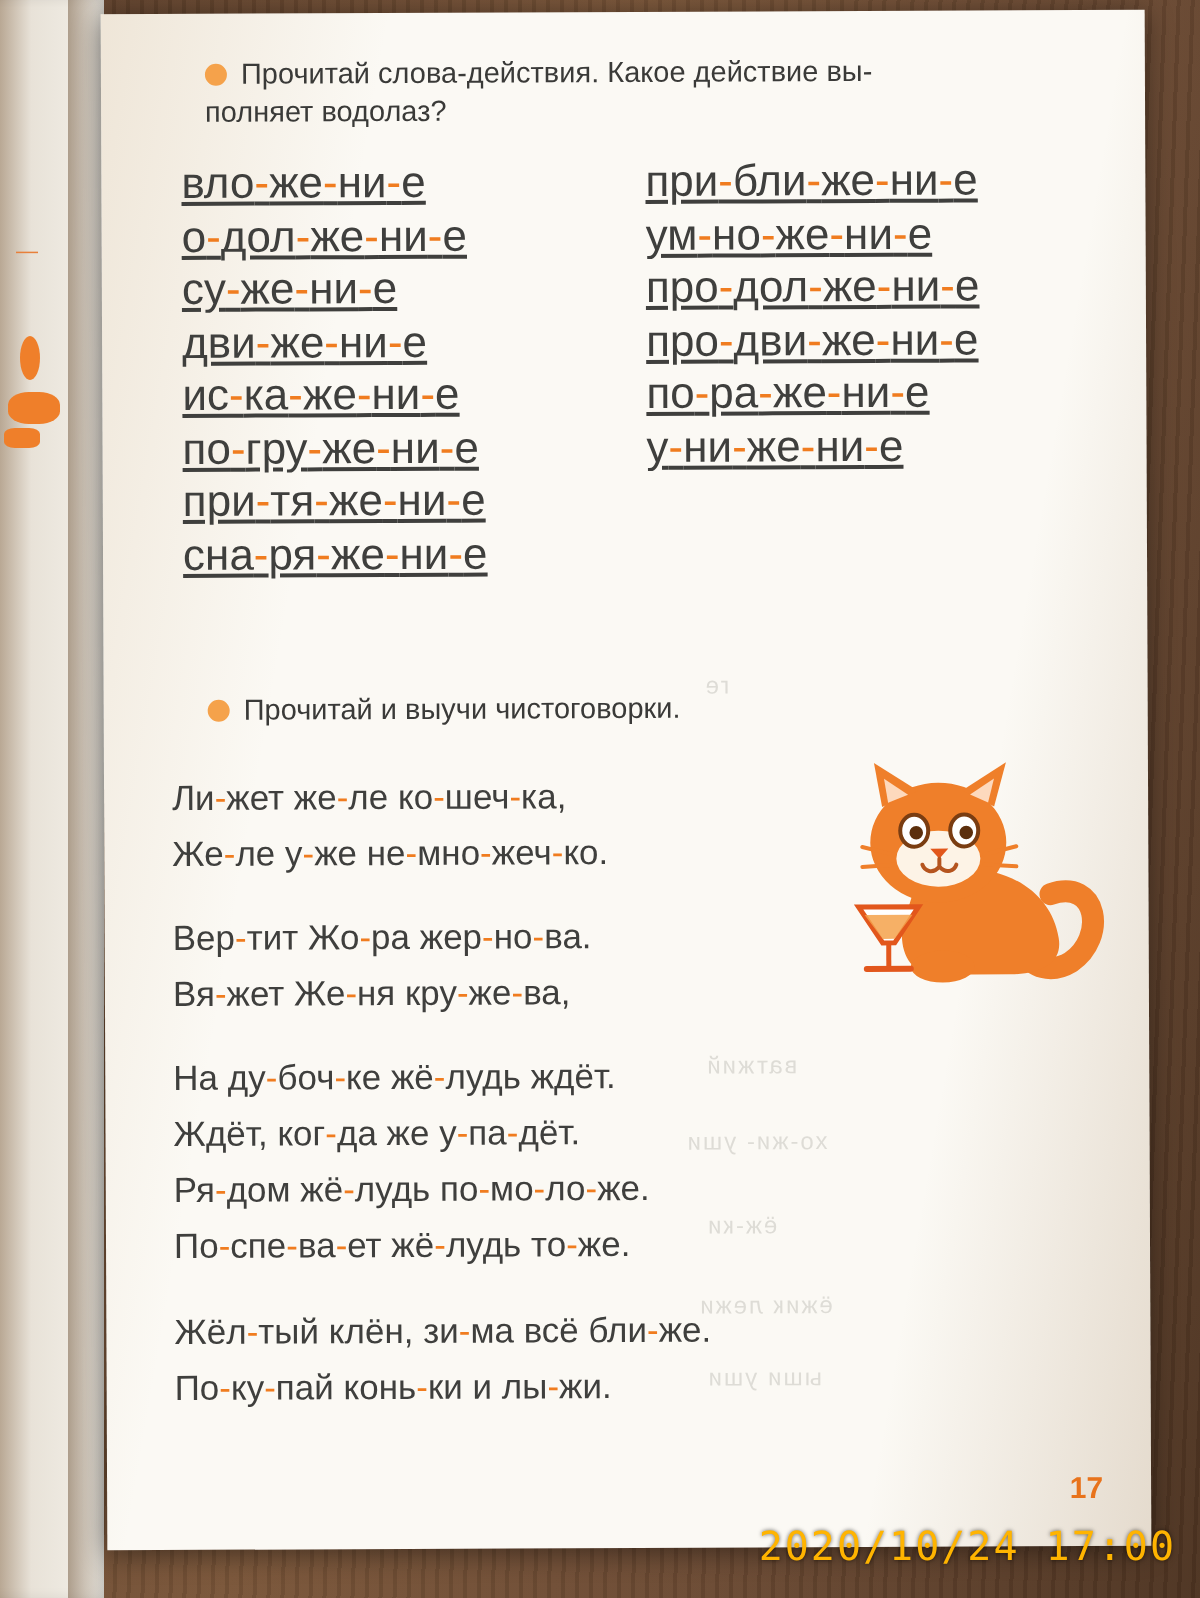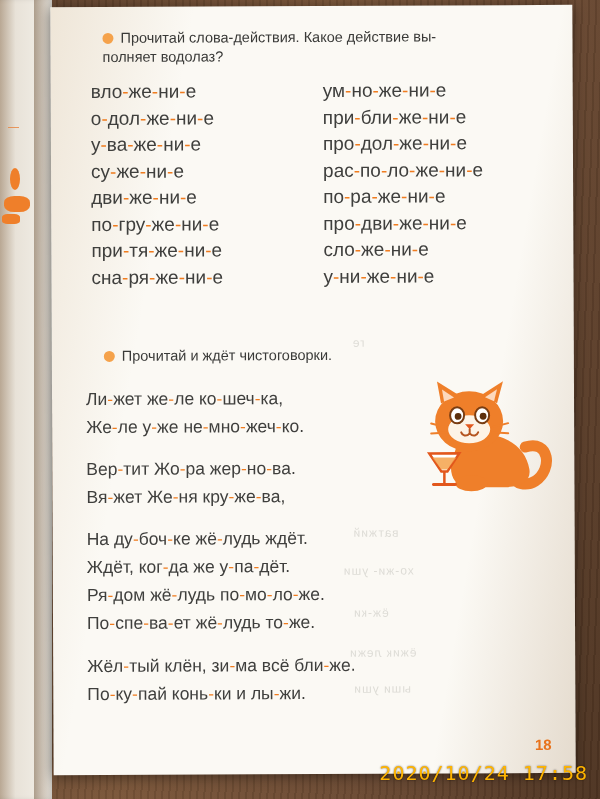--- a/index.html
+++ b/index.html
@@ -52,21 +52,21 @@
 
   .bullet{
     display:inline-block;width:11px;height:11px;border-radius:50%;
     background:#f5a24b;margin-right:7px;vertical-align:-1px;
   }
   .task{
     position:absolute;color:#3a3a38;font-size:14.5px;line-height:19px;
   }
   .task .txt{display:inline;}
   .colword{
-    color:#3f3f3d;font-size:19px;line-height:26.5px;white-space:nowrap;
+    color:#3f3f3d;font-size:22px;line-height:26.5px;white-space:nowrap;text-decoration:underline;
   }
   .colwrap{position:absolute;}
   .chant{
     position:absolute;color:#3f3f3d;font-size:17.5px;line-height:28px;
     white-space:nowrap;
   }
   .pageno{
     position:absolute;right:24px;bottom:20px;color:#e8731c;
     font-size:15px;font-weight:bold;
   }
@@ -109,41 +109,39 @@
     <div class="content">
 
       <div class="task" style="left:52px;top:22px;width:450px;">
         <span class="bullet"></span><span class="txt">Прочитай слова-действия. Какое действие вы-</span>
         <div style="margin-left:0px;">полняет водолаз?</div>
       </div>
 
       <div class="colwrap" style="left:40px;top:72px;">
         <div class="colword">вло<span style="color:#f07c1f;">-</span>же<span style="color:#f07c1f;">-</span>ни<span style="color:#f07c1f;">-</span>е</div>
         <div class="colword">о<span style="color:#f07c1f;">-</span>дол<span style="color:#f07c1f;">-</span>же<span style="color:#f07c1f;">-</span>ни<span style="color:#f07c1f;">-</span>е</div>
-        <div class="colword">у<span style="color:#f07c1f;">-</span>ва<span style="color:#f07c1f;">-</span>же<span style="color:#f07c1f;">-</span>ни<span style="color:#f07c1f;">-</span>е</div>
         <div class="colword">су<span style="color:#f07c1f;">-</span>же<span style="color:#f07c1f;">-</span>ни<span style="color:#f07c1f;">-</span>е</div>
         <div class="colword">дви<span style="color:#f07c1f;">-</span>же<span style="color:#f07c1f;">-</span>ни<span style="color:#f07c1f;">-</span>е</div>
+        <div class="colword">ис<span style="color:#f07c1f;">-</span>ка<span style="color:#f07c1f;">-</span>же<span style="color:#f07c1f;">-</span>ни<span style="color:#f07c1f;">-</span>е</div>
         <div class="colword">по<span style="color:#f07c1f;">-</span>гру<span style="color:#f07c1f;">-</span>же<span style="color:#f07c1f;">-</span>ни<span style="color:#f07c1f;">-</span>е</div>
         <div class="colword">при<span style="color:#f07c1f;">-</span>тя<span style="color:#f07c1f;">-</span>же<span style="color:#f07c1f;">-</span>ни<span style="color:#f07c1f;">-</span>е</div>
         <div class="colword">сна<span style="color:#f07c1f;">-</span>ря<span style="color:#f07c1f;">-</span>же<span style="color:#f07c1f;">-</span>ни<span style="color:#f07c1f;">-</span>е</div>
       </div>
 
       <div class="colwrap" style="left:272px;top:72px;">
+        <div class="colword">при<span style="color:#f07c1f;">-</span>бли<span style="color:#f07c1f;">-</span>же<span style="color:#f07c1f;">-</span>ни<span style="color:#f07c1f;">-</span>е</div>
         <div class="colword">ум<span style="color:#f07c1f;">-</span>но<span style="color:#f07c1f;">-</span>же<span style="color:#f07c1f;">-</span>ни<span style="color:#f07c1f;">-</span>е</div>
-        <div class="colword">при<span style="color:#f07c1f;">-</span>бли<span style="color:#f07c1f;">-</span>же<span style="color:#f07c1f;">-</span>ни<span style="color:#f07c1f;">-</span>е</div>
         <div class="colword">про<span style="color:#f07c1f;">-</span>дол<span style="color:#f07c1f;">-</span>же<span style="color:#f07c1f;">-</span>ни<span style="color:#f07c1f;">-</span>е</div>
-        <div class="colword">рас<span style="color:#f07c1f;">-</span>по<span style="color:#f07c1f;">-</span>ло<span style="color:#f07c1f;">-</span>же<span style="color:#f07c1f;">-</span>ни<span style="color:#f07c1f;">-</span>е</div>
+        <div class="colword">про<span style="color:#f07c1f;">-</span>дви<span style="color:#f07c1f;">-</span>же<span style="color:#f07c1f;">-</span>ни<span style="color:#f07c1f;">-</span>е</div>
         <div class="colword">по<span style="color:#f07c1f;">-</span>ра<span style="color:#f07c1f;">-</span>же<span style="color:#f07c1f;">-</span>ни<span style="color:#f07c1f;">-</span>е</div>
-        <div class="colword">про<span style="color:#f07c1f;">-</span>дви<span style="color:#f07c1f;">-</span>же<span style="color:#f07c1f;">-</span>ни<span style="color:#f07c1f;">-</span>е</div>
-        <div class="colword">сло<span style="color:#f07c1f;">-</span>же<span style="color:#f07c1f;">-</span>ни<span style="color:#f07c1f;">-</span>е</div>
         <div class="colword">у<span style="color:#f07c1f;">-</span>ни<span style="color:#f07c1f;">-</span>же<span style="color:#f07c1f;">-</span>ни<span style="color:#f07c1f;">-</span>е</div>
       </div>
 
       <div class="task" style="left:52px;top:340px;width:420px;">
-        <span class="bullet"></span><span class="txt">Прочитай и ждёт чистоговорки.</span>
+        <span class="bullet"></span><span class="txt">Прочитай и выучи чистоговорки.</span>
       </div>
 
       <div class="chant" style="left:34px;top:378px;">
         <div>Ли<span style="color:#f07c1f;">-</span>жет  же<span style="color:#f07c1f;">-</span>ле  ко<span style="color:#f07c1f;">-</span>шеч<span style="color:#f07c1f;">-</span>ка,</div>
         <div>Же<span style="color:#f07c1f;">-</span>ле  у<span style="color:#f07c1f;">-</span>же  не<span style="color:#f07c1f;">-</span>мно<span style="color:#f07c1f;">-</span>жеч<span style="color:#f07c1f;">-</span>ко.</div>
       </div>
 
       <div class="chant" style="left:34px;top:448px;">
         <div>Вер<span style="color:#f07c1f;">-</span>тит  Жо<span style="color:#f07c1f;">-</span>ра  жер<span style="color:#f07c1f;">-</span>но<span style="color:#f07c1f;">-</span>ва.</div>
         <div>Вя<span style="color:#f07c1f;">-</span>жет  Же<span style="color:#f07c1f;">-</span>ня  кру<span style="color:#f07c1f;">-</span>же<span style="color:#f07c1f;">-</span>ва,</div>
@@ -189,18 +187,18 @@
         <ellipse cx="74" cy="106" rx="16" ry="8" fill="#ef7f2a"></ellipse>
 
         <g>
           <path d="M32 76 L62 76 L50 94 L44 94 Z" fill="#ffffff" stroke="#e2571c" stroke-width="2.5"></path>
           <path d="M35 80 L59 80 L50 92 L44 92 Z" fill="#f5a24b" opacity="0.85"></path>
           <path d="M47 94 L47 106" stroke="#e2571c" stroke-width="2.5"></path>
           <path d="M36 107 L58 107" stroke="#e2571c" stroke-width="3" stroke-linecap="round"></path>
         </g>
       </svg>
 
-      <div class="pageno">18</div>
+      <div class="pageno">17</div>
     </div>
   </div>
 
-  <div id="ts">2020/10/24  17:58</div>
+  <div id="ts">2020/10/24  17:00</div>
 </div>
 
 </body></html>

